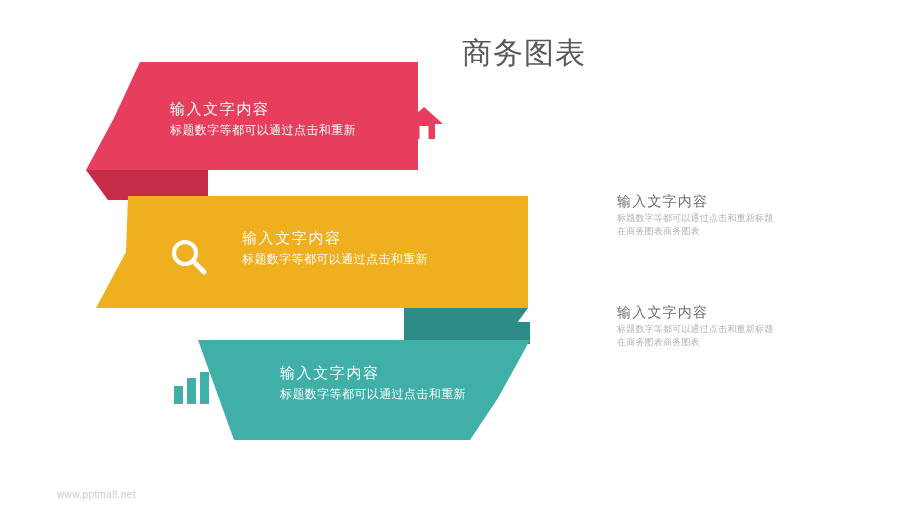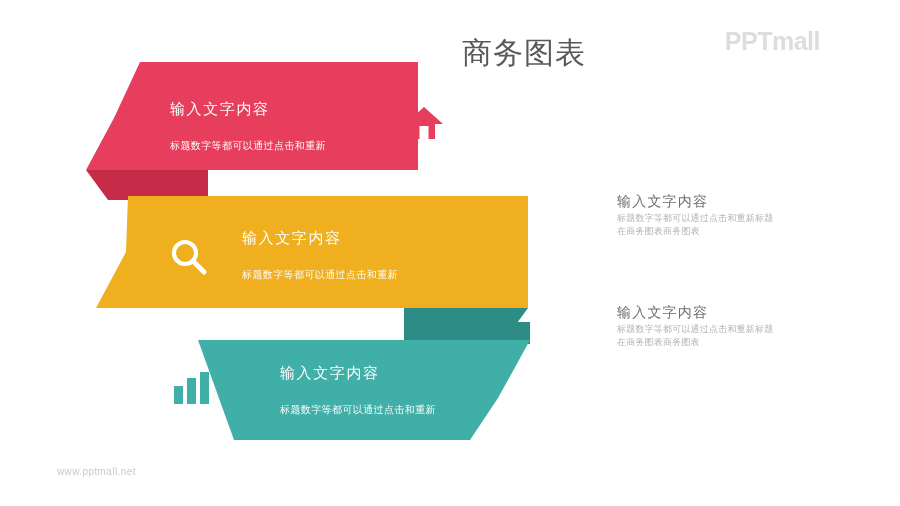--- a/index.html
+++ b/index.html
@@ -34,21 +34,21 @@
     font-size:25px;
     color:#dddddd;
     letter-spacing:-0.5px;
     font-weight:700;
     white-space:nowrap;
   }
 
   
   #footer-url {
     position:absolute;
-    left:57px; bottom:29px;
+    left:57px; bottom:6px;
     font-size:10px;
     color:#c9c9c9;
     letter-spacing:0.4px;
   }
 
   
   .ribbon-wrap { position:absolute; }
 
   .ribbon-shape {
     position:absolute;
@@ -60,23 +60,23 @@
     color:#ffffff;
     white-space:nowrap;
   }
   .ribbon-title {
     font-size:15px;
     letter-spacing:1.6px;
     line-height:1.25;
     color:#fdfdfd;
   }
   .ribbon-sub {
-    font-size:10px;
+    font-size:12px;
     letter-spacing:0.4px;
-    margin-top:20px;
+    margin-top:3px;
     color:#fbfbfb;
   }
   .ribbon-icon { position:absolute; }
 
   
   .side-block { position:absolute; width:215px; }
   .side-title {
     font-size:14px;
     color:#6d6e71;
     letter-spacing:1.2px;
@@ -91,21 +91,20 @@
     letter-spacing:0.2px;
   }
   .side-desc span { display:block; }
 </style>
 </head>
 <body>
 
 <div id="slide">
 
   <div id="page-title">商务图表</div>
-  <div id="brand-logo">PPTmall</div>
 
   <div class="ribbon-wrap" style="left:78px; top:62px; width:340px; height:140px;">
 
     <svg class="ribbon-shape" viewBox="0 0 340 140" preserveAspectRatio="none">
       <polygon points="8,108 130,108 130,138 30,138" fill="#C62C48"></polygon>
     </svg>
 
     <svg class="ribbon-shape" viewBox="0 0 340 140" preserveAspectRatio="none">
       <polygon points="62,0 340,0 340,108 8,108 36,56" fill="#E63E5C"></polygon>
     </svg>

